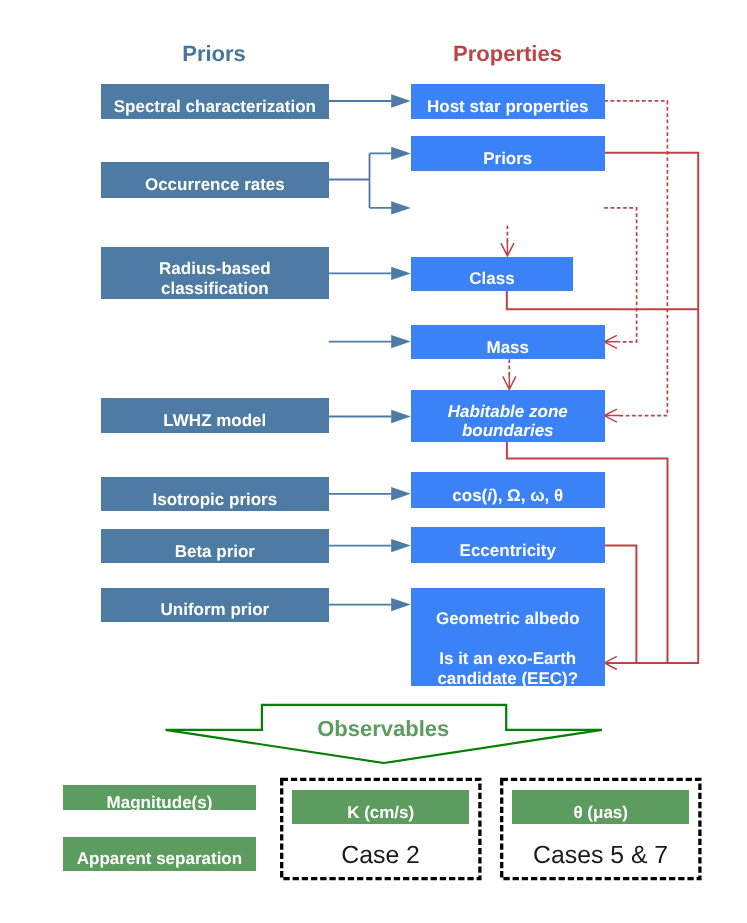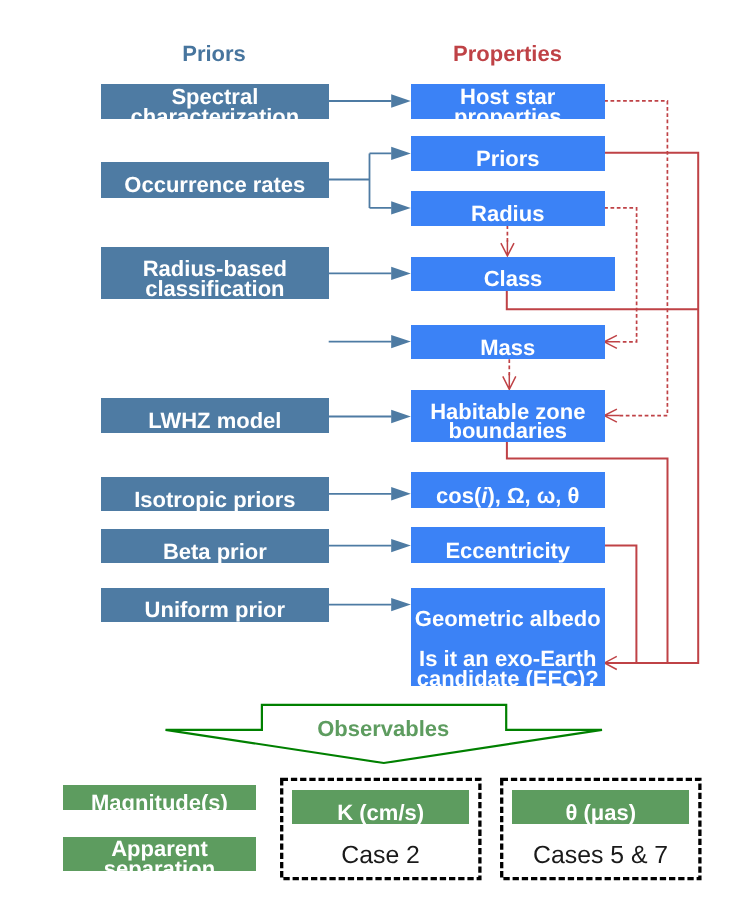--- a/index.html
+++ b/index.html
@@ -3,21 +3,21 @@
 <meta charset="utf-8">
 <title>Priors and Properties flowchart</title>
 <style>
   html,body{margin:0;padding:0;background:#ffffff;}
   *{-webkit-font-smoothing:antialiased;text-rendering:geometricPrecision;}
   body{width:747px;height:923px;overflow:hidden;font-family:"Liberation Sans",sans-serif;}
   #stage{position:relative;width:747px;height:923px;background:#fff;}
   svg.layer{position:absolute;left:0;top:0;width:747px;height:923px;overflow:visible;}
   .colhead{position:absolute;font-weight:bold;font-size:22px;text-align:center;white-space:nowrap;}
   .node{position:absolute;display:flex;align-items:center;justify-content:center;
-        color:#ffffff;font-weight:bold;font-size:22px;line-height:19.8px;text-align:center;padding-top:11px;box-sizing:border-box;}
+        color:#ffffff;font-weight:bold;font-size:17px;line-height:19.8px;text-align:center;padding-top:11px;box-sizing:border-box;}
   .blue{background:#4e7ba3;}
   .red{background:#3b82f6;}
   .green{background:#5d9c5f;}
   .caselabel{position:absolute;font-size:24.8px;color:#1a1a1a;text-align:center;line-height:28px;}
 </style>
 </head>
 <body>
 
 <div id="stage">
 
@@ -89,24 +89,23 @@
   <div class="node blue" style="left:101px;top:161.5px;width:227.7px;height:36px;">Occurrence rates</div>
   <div class="node blue multiline" style="left:101px;top:247.3px;width:227.7px;height:52.2px;white-space:pre-line;">Radius-based
 classification</div>
   <div class="node blue" style="left:101px;top:398.4px;width:227.7px;height:34.5px;">LWHZ model</div>
   <div class="node blue" style="left:101px;top:476.8px;width:227.7px;height:34.5px;">Isotropic priors</div>
   <div class="node blue" style="left:101px;top:529px;width:227.7px;height:33.8px;">Beta prior</div>
   <div class="node blue" style="left:101px;top:587.9px;width:227.7px;height:33.8px;">Uniform prior</div>
 
   <div class="node red" style="left:411px;top:83.5px;width:193.5px;height:35px;">Host star properties</div>
   <div class="node red" style="left:411px;top:135.6px;width:193.5px;height:35.5px;">Priors</div>
-  <div class="node red" style="left:411px;top:190.5px;width:193.5px;height:35px;">Radius</div>
-  <div class="node red" style="left:411px;top:257px;width:204px;height:33.5px;">Class</div>
+  <div class="node red" style="left:411px;top:257px;width:162px;height:33.5px;">Class</div>
   <div class="node red" style="left:411px;top:325px;width:193.5px;height:34.2px;">Mass</div>
-  <div class="node red" style="left:411px;top:389.6px;width:193.5px;height:52.6px;white-space:pre-line;">Habitable zone
+  <div class="node red" style="left:411px;top:389.6px;width:193.5px;height:52.6px;white-space:pre-line;font-style:italic;">Habitable zone
 boundaries</div>
   <div class="node red" style="left:411px;top:472px;width:193.5px;height:35.8px;">
       <span><span>cos(</span><i>i</i><span>), Ω, ω, θ</span></span>
     </div>
   <div class="node red" style="left:411px;top:527.4px;width:193.5px;height:35.2px;">Eccentricity</div>
   <div class="node red" style="left:411px;top:587.9px;width:193.5px;height:52px;">Geometric albedo</div>
   <div class="node red" style="left:411px;top:639.8px;width:193.5px;height:46.4px;white-space:pre-line;">Is it an exo-Earth
 candidate (EEC)?</div>
 
   <div class="node green" style="left:62.9px;top:784.6px;width:193.2px;height:25px;">Magnitude(s)</div>

